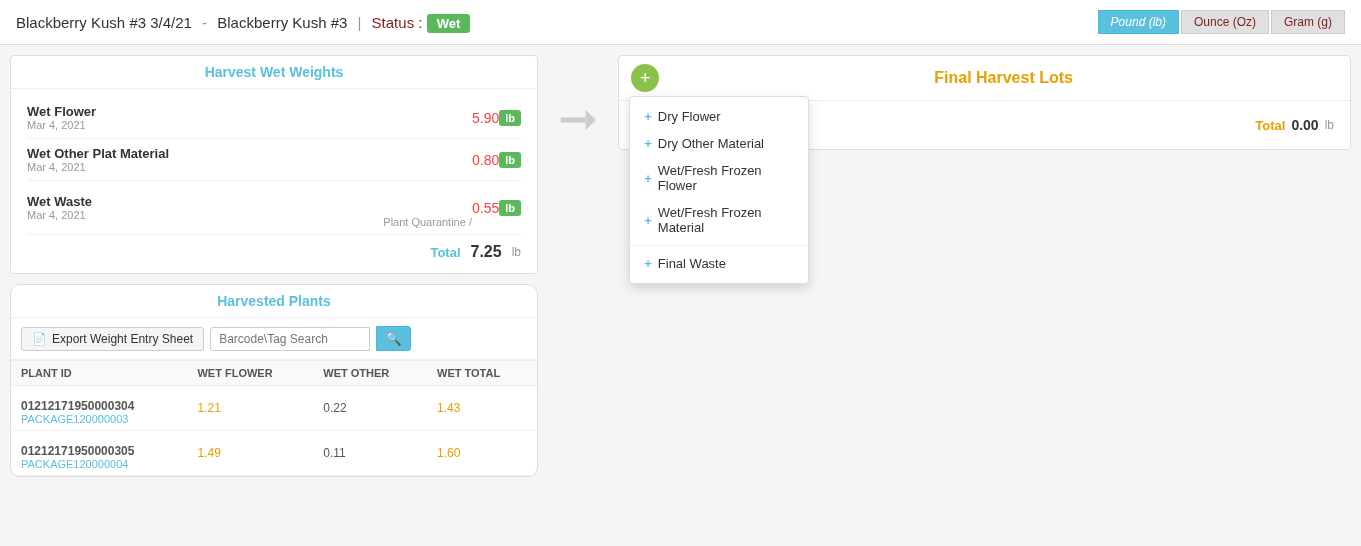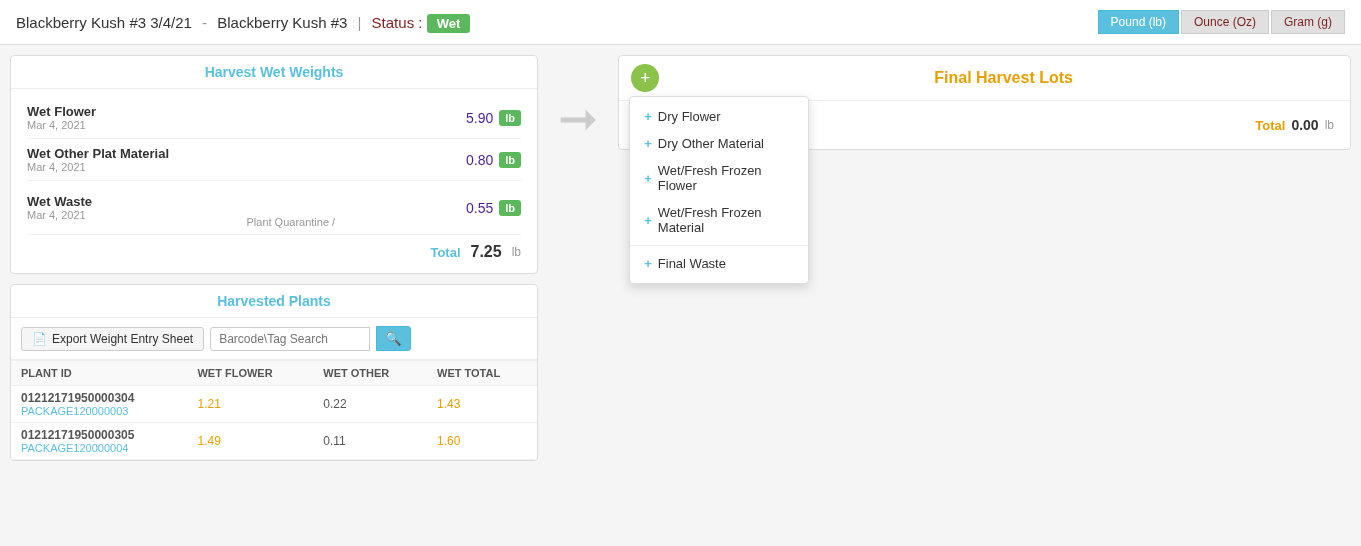--- a/index.html
+++ b/index.html
@@ -34,20 +34,21 @@
       border: 1px solid #ccc;
       cursor: pointer;
       font-size: 12px;
       background: #e0e0e0;
       color: #7f1d1d;
     }
     .unit-btn.active {
       background: #5bc0de;
       color: #fff;
       border-color: #46b8da;
+      font-style: italic;
     }
 
     
     .main-layout {
       display: flex;
       padding: 10px;
       gap: 10px;
       align-items: flex-start;
     }
 
@@ -74,22 +75,22 @@
     .weight-row {
       display: flex;
       align-items: center;
       padding: 6px 0;
       border-bottom: 1px solid #f0f0f0;
     }
     .weight-row:last-child { border-bottom: none; }
     .weight-info { flex: 1; }
     .weight-name { font-weight: bold; color: #333; font-size: 13px; }
     .weight-date { color: #999; font-size: 11px; }
-    .weight-quarantine { color: #999; font-size: 11px; flex: 1; text-align: left; margin-top: 29px; }
-    .weight-value { font-size: 14px; color: #4c1d95; margin-right: 6px; }
+    .weight-quarantine { color: #999; font-size: 11px; flex: 1; text-align: right; margin-top: 29px; }
+    .weight-value { font-size: 14px; color: #ef4444; }
     .unit-badge {
       background: #5cb85c;
       color: #fff;
       padding: 2px 6px;
       border-radius: 3px;
       font-size: 11px;
       font-weight: bold;
     }
 
     .total-row {
@@ -186,21 +187,21 @@
       font-size: 13px;
       display: flex;
       align-items: center;
       gap: 6px;
       color: #333;
     }
     .dropdown-item .plus { color: #5bc0de; font-weight: bold; }
     .dropdown-divider { border-top: 1px solid #eee; margin: 4px 0; }
 
     
-    .harvested-card { background: #fff; border: 1px solid #ddd; border-radius: 4px; }
+    .harvested-card { background: #fff; border: 1px solid #ddd; border-radius: 10px; }
     .harvested-header { text-align: center; padding: 8px; font-size: 14px; font-weight: bold; color: #5bc0de; border-bottom: 1px solid #eee; }
     .harvested-toolbar {
       display: flex;
       align-items: center;
       padding: 8px 10px;
       gap: 6px;
       border-bottom: 1px solid #eee;
     }
     .export-btn {
       background: #f5f5f5;
@@ -242,21 +243,21 @@
       font-size: 11px;
       font-weight: bold;
       color: #555;
       text-transform: uppercase;
     }
     .plant-table td {
       padding: 5px 10px;
       border-bottom: 1px solid #f0f0f0;
       font-size: 12px;
     }
-    .plant-id { color: #555; font-weight: bold; font-size: 12px; }
+    .plant-id { color: #555; font-weight: bold; font-size: 12px; margin-top: 8px; }
     .package-id { color: #5bc0de; font-size: 11px; }
     .val-orange { color: #e8a000; }
     .val-normal { color: #555; }
 
     .add-btn-wrapper { position: relative; }
   </style>
 </head>
 <body>
 
 <div class="header">

